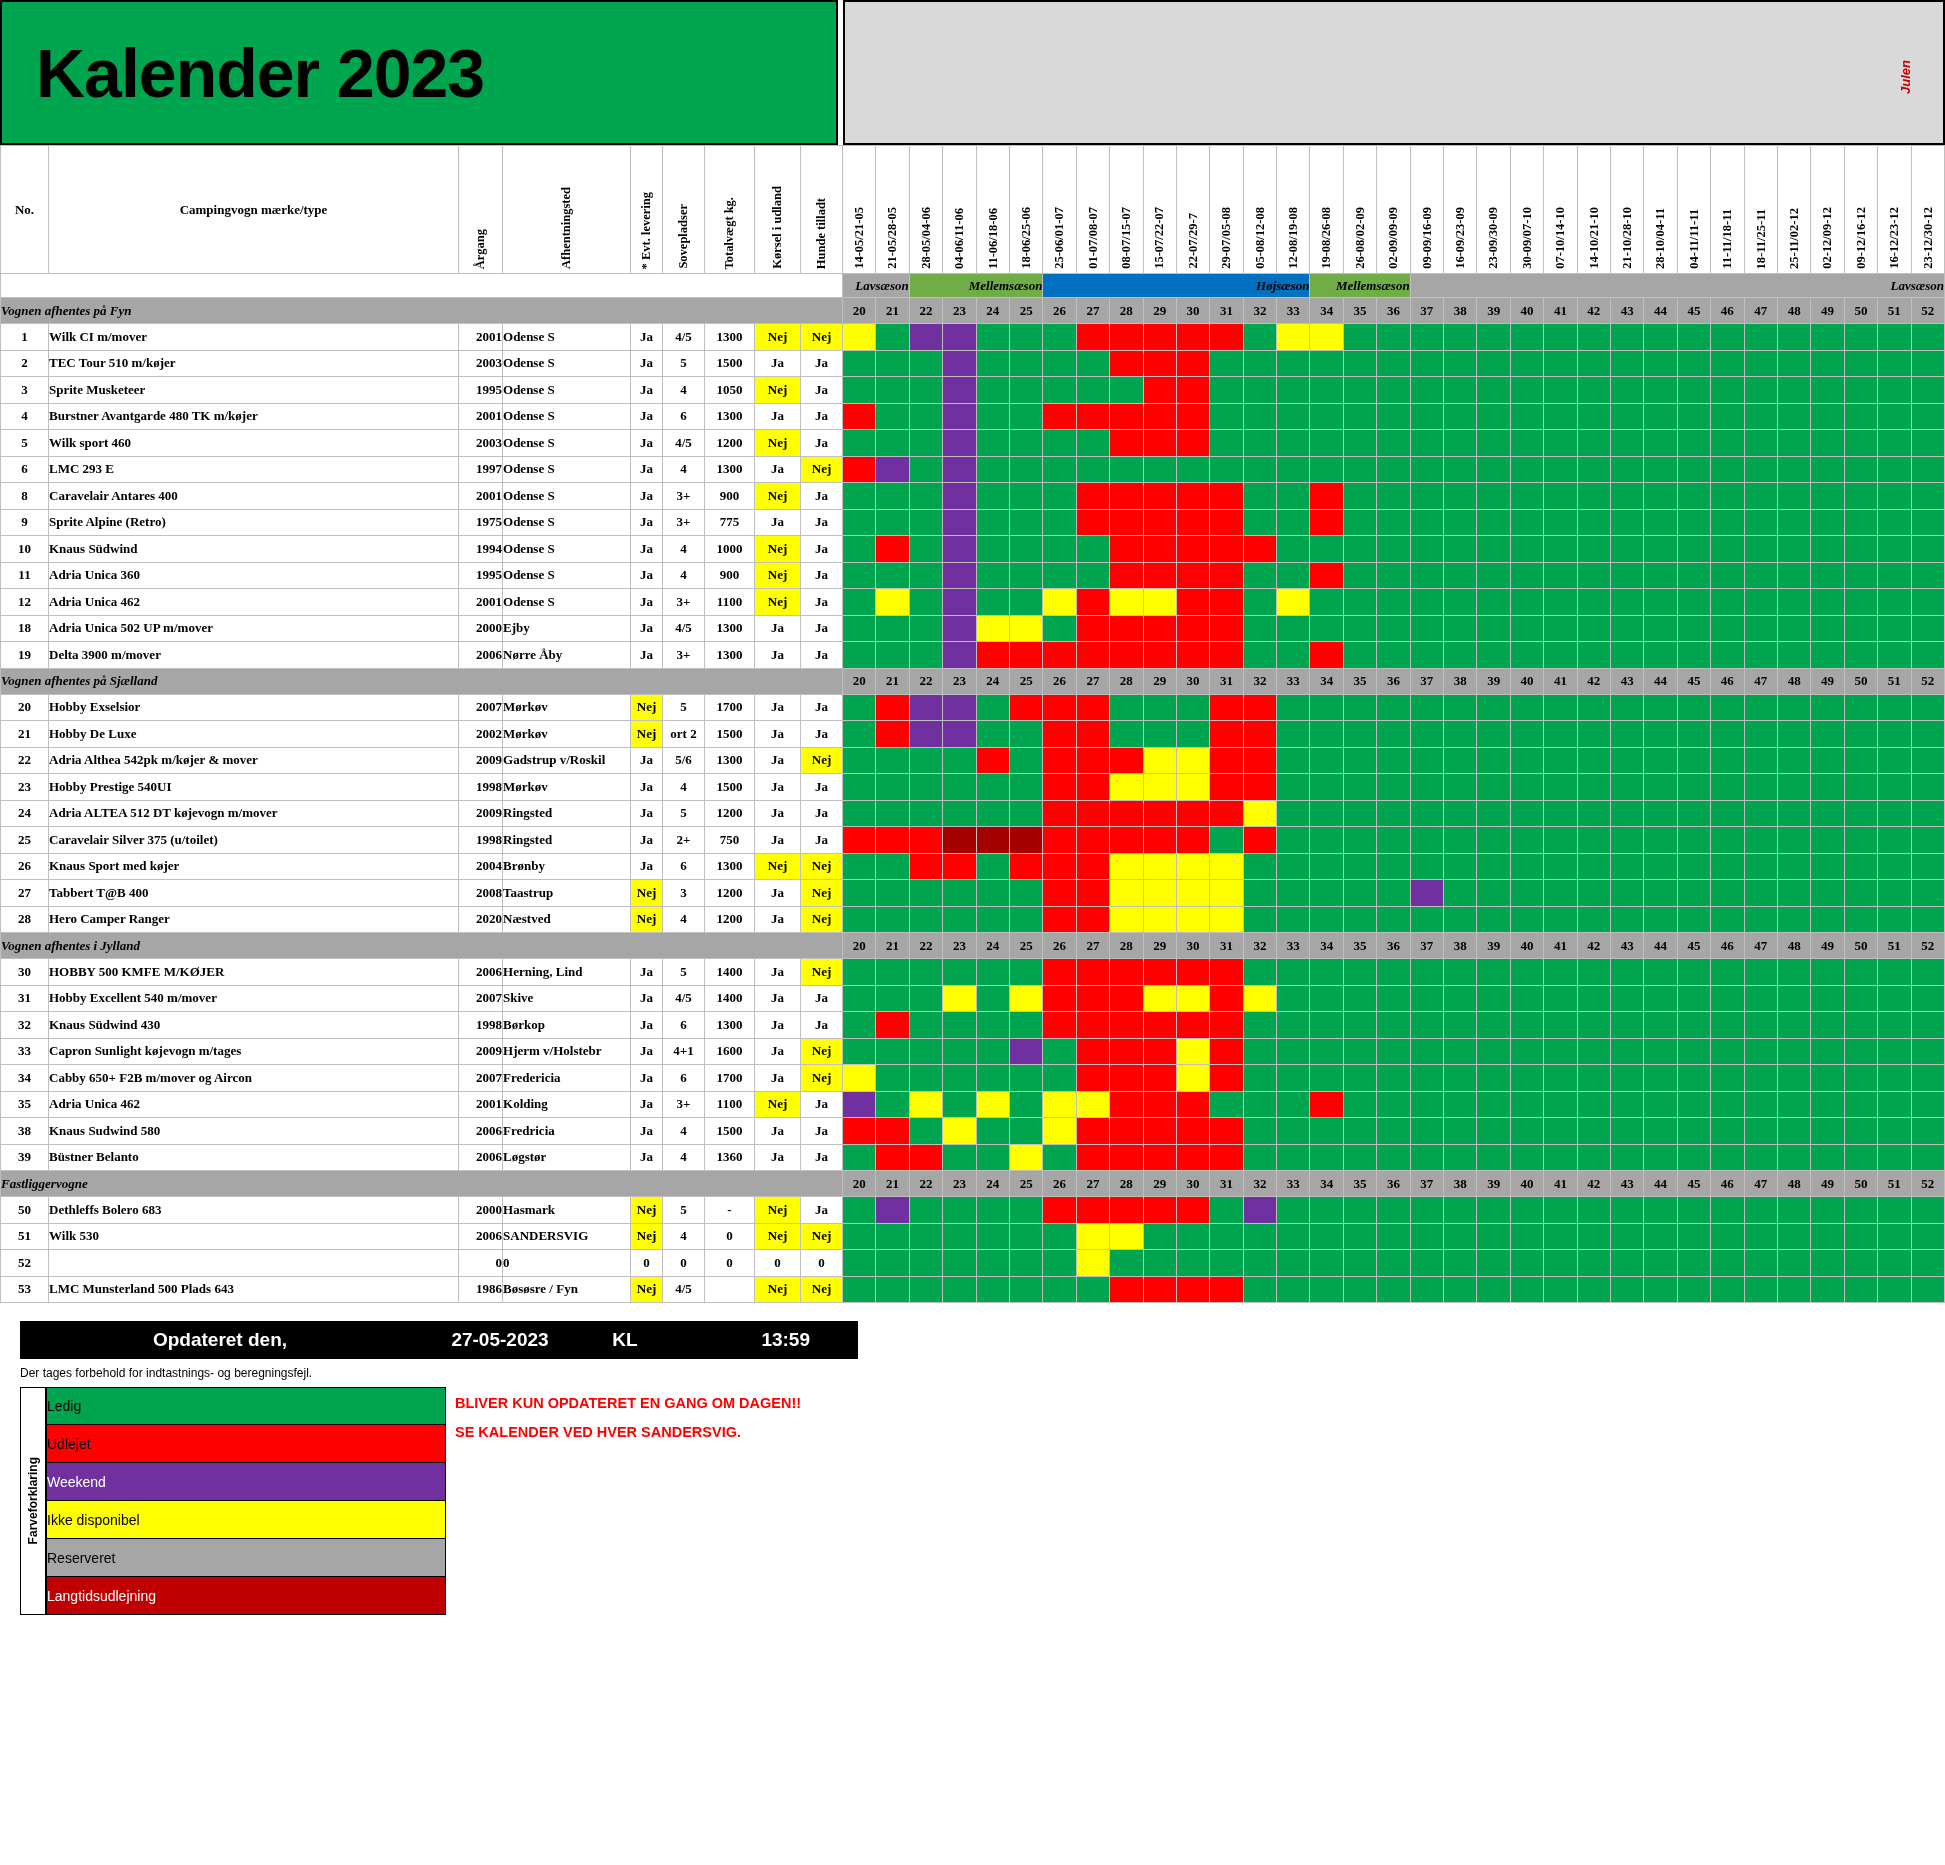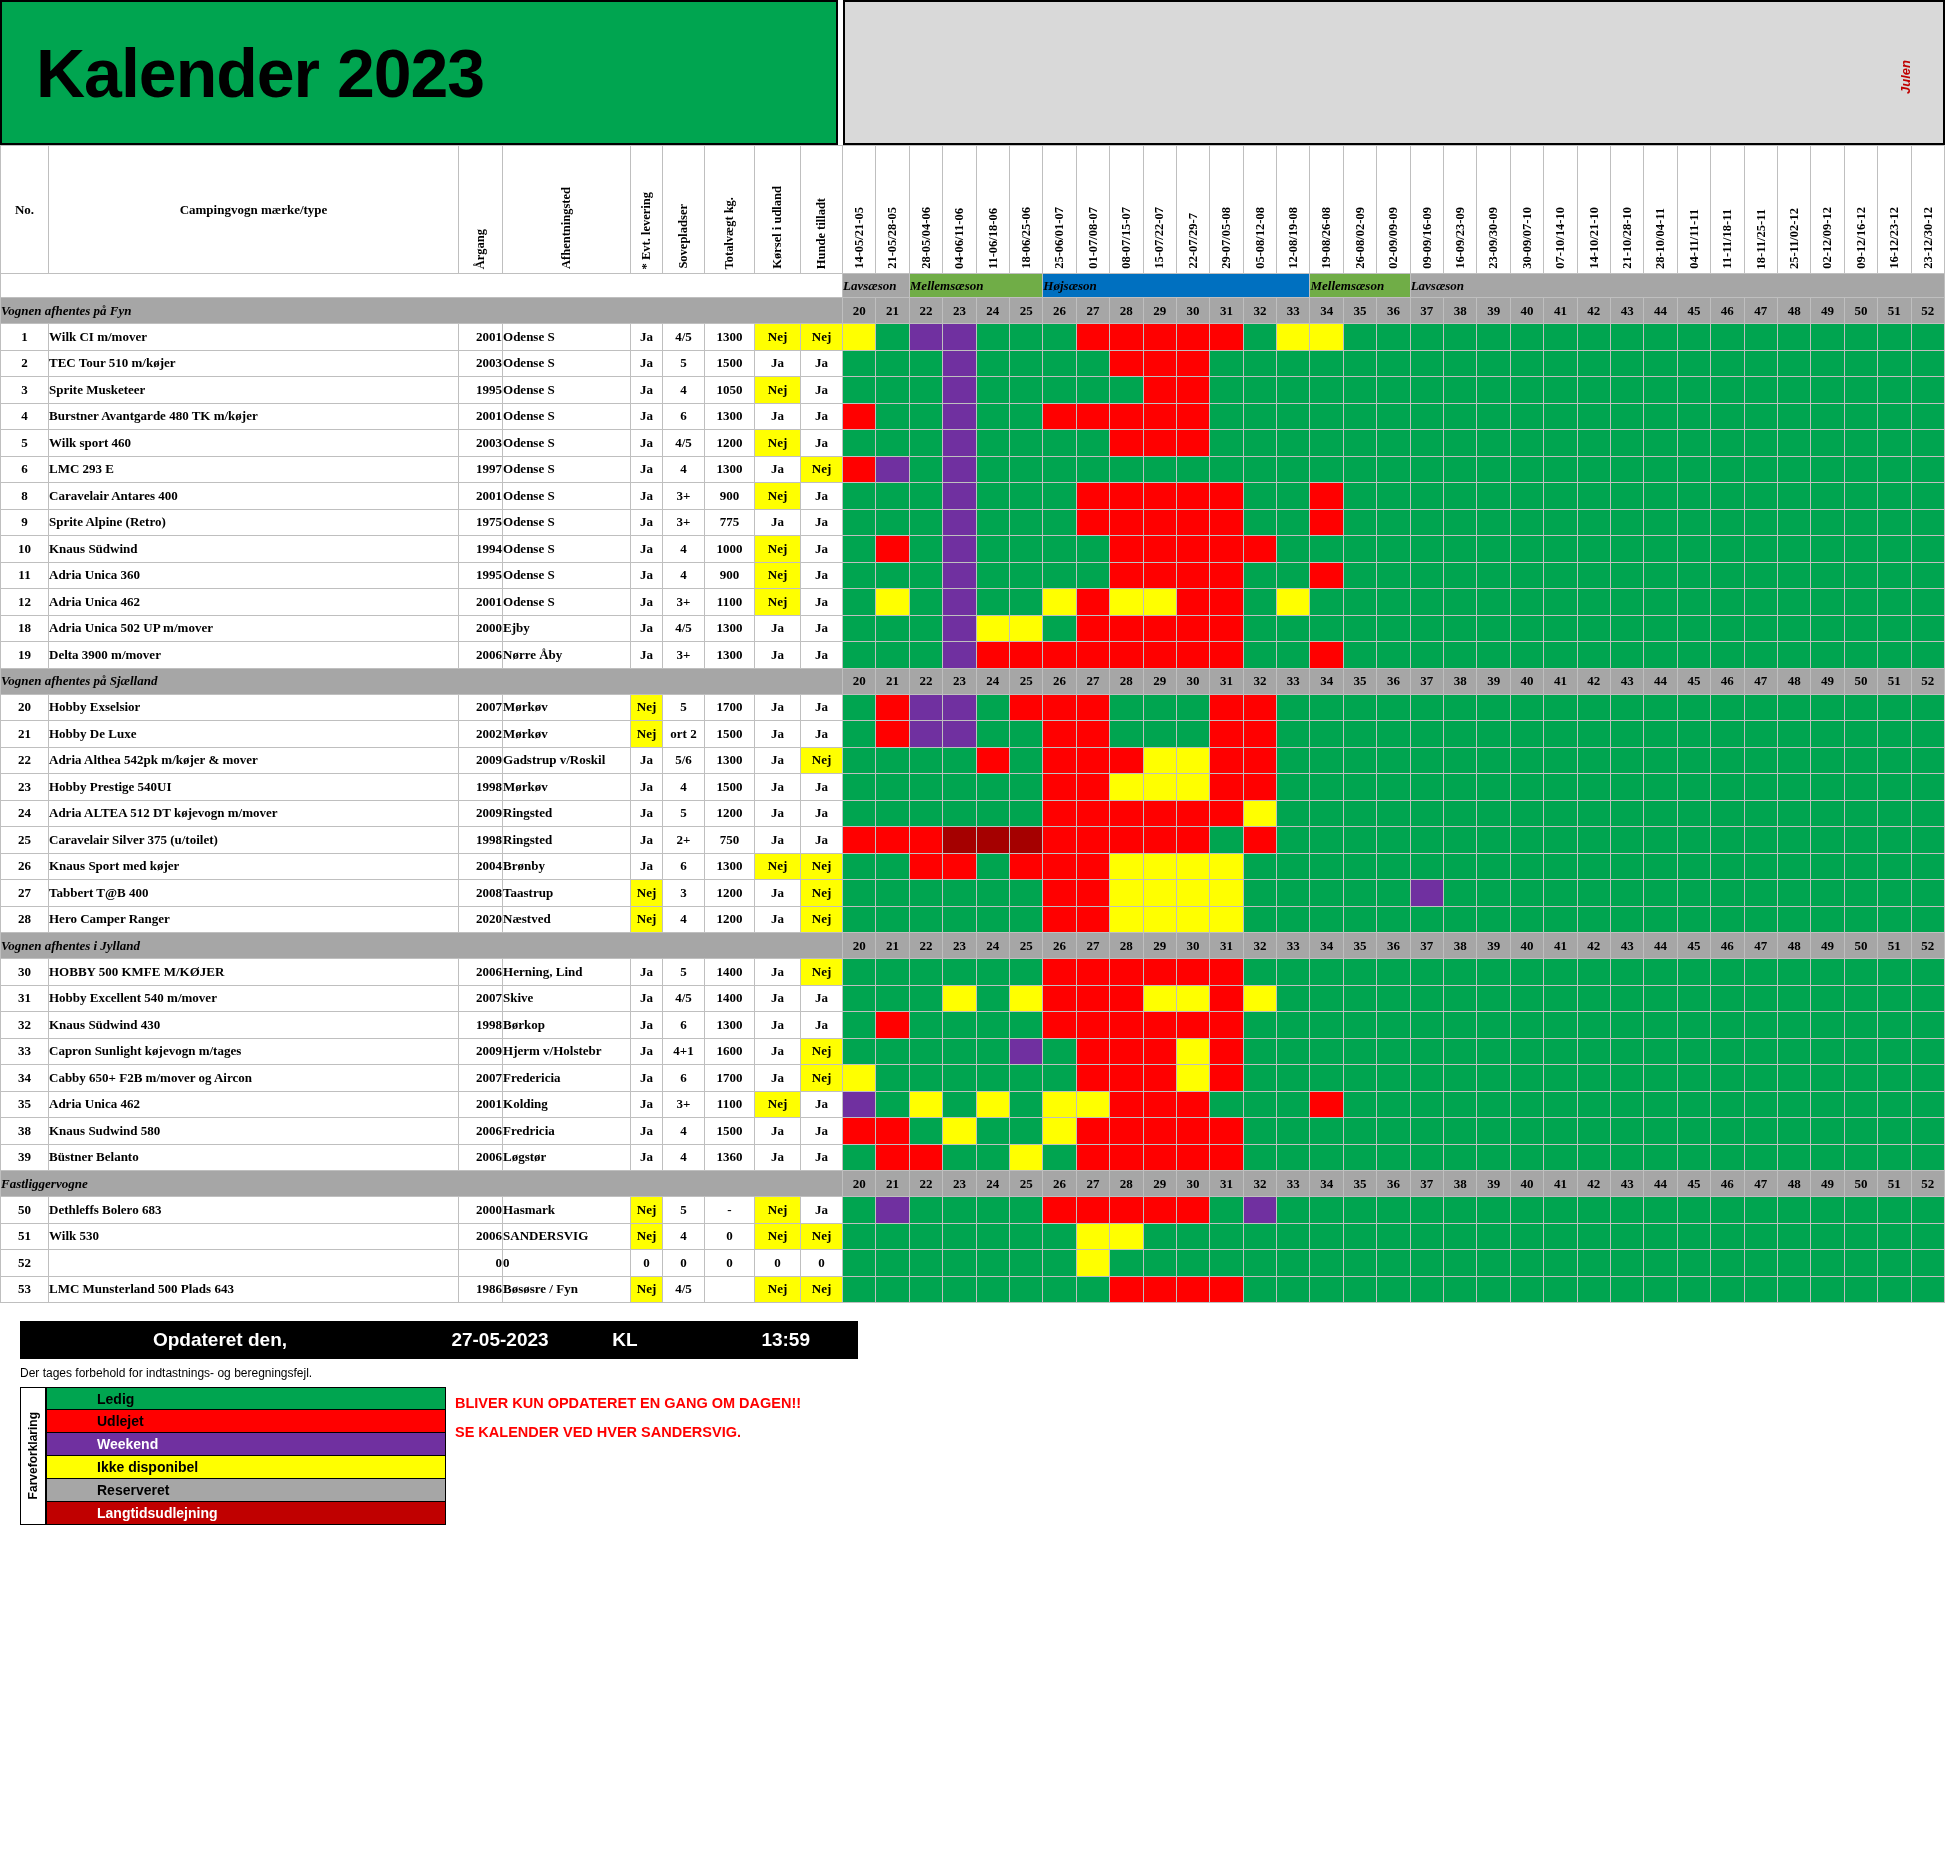--- a/index.html
+++ b/index.html
@@ -116,21 +116,21 @@
   .hdr-name {
     font-weight: bold;
     font-size: 14.5px;
     text-align: center;
     vertical-align: middle !important;
   }
 
   
   .season-row td {
     height: 24px;
-    text-align: left;
+    text-align: right;
     font-style: italic;
     font-weight: bold;
     font-size: 13px;
     border: 1px solid #7F7F7F;
   }
   .s-lav  { background: #A6A6A6; }
   .s-mel  { background: #70AD47; }
   .s-hoj  { background: #0070C0; color: #000; }
   .wk-lav { background: #A6A6A6; }
   .wk-mel { background: #70AD47; }
@@ -222,28 +222,27 @@
   }
   .legend-title span {
     writing-mode: vertical-rl;
     transform: rotate(180deg);
     font-size: 12px;
     font-weight: bold;
   }
   .legend-list { display: flex; flex-direction: column; }
   .legend-row {
     width: 400px;
-    height: 23px;
+    height: 38px;
     border: 1px solid #000;
     border-top: none;
     display: flex;
     align-items: center;
-    padding-left: 50px;
     font-size: 14px;
-    font-weight: bold;
+    font-weight: normal;
     color: #000;
   }
   .legend-row:first-child { border-top: 1px solid #000; }
   .legend-row.white-txt { color: #fff; }
 
   .notes {
     position: absolute;
     left: 455px;
     top: 68px;
     font-size: 14.5px;

